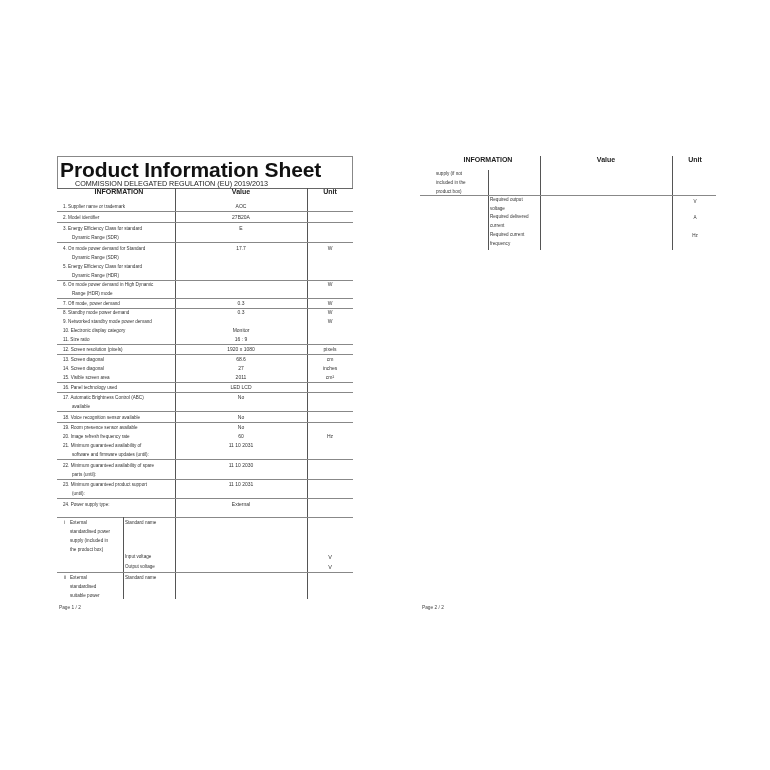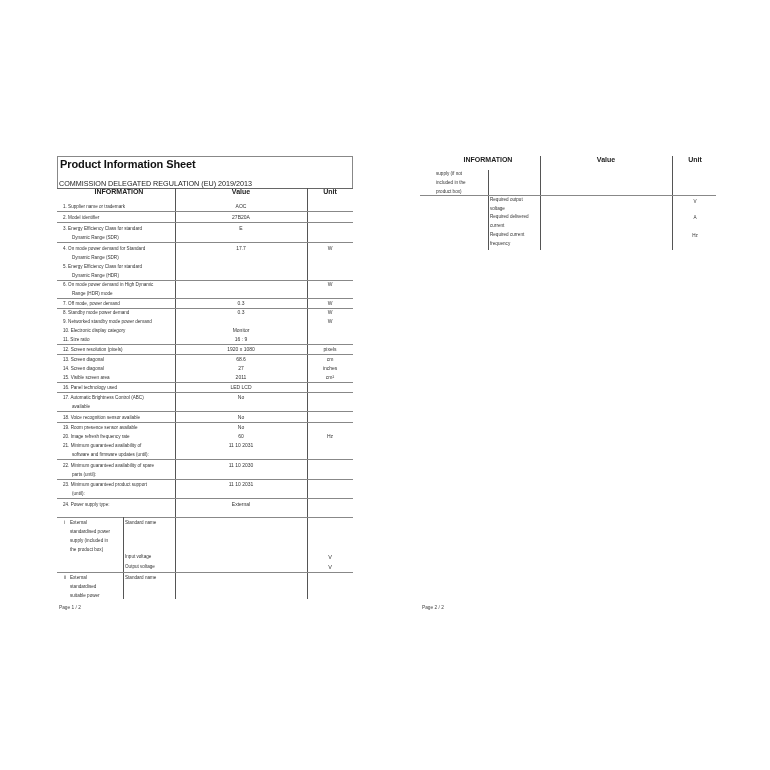--- a/index.html
+++ b/index.html
@@ -9,25 +9,25 @@
   }
   .page { position: absolute; }
   #page1 { left: 57px; top: 156px; width: 296px; height: 460px; }
   #page2 { left: 420px; top: 154px; width: 300px; height: 460px; }
 
   .title-box {
     position: absolute; left: 0; top: 0; width: 294px; height: 32px;
     border: 1px solid #888; border-bottom: none;
   }
   .title {
-    position: absolute; left: 2px; top: 1px; font-size: 11px; font-weight: bold; color: #111;
+    position: absolute; left: 2px; top: 1px; font-size: 21px; font-weight: bold; color: #111;
     letter-spacing: -0.1px;
   }
   .subtitle {
-    position: absolute; left: 1px; top: 22px; font-size: 7.2px; color: #222; white-space: nowrap;
+    position: absolute; left: 17px; top: 22px; font-size: 7.2px; color: #222; white-space: nowrap;
   }
   .hdr { position: absolute; font-size: 7px; font-weight: bold; color: #222; }
   .vline { position: absolute; width: 1px; background: #555; }
   .hline { position: absolute; height: 1px; background: #888; }
   .cell { position: absolute; font-size: 4.6px; line-height: 9px; color: #333; white-space: nowrap; }
   .val { text-align: center; }
   .unit { text-align: center; }
   .footer { position: absolute; font-size: 4.8px; color: #444; }
 </style>
 </head>

